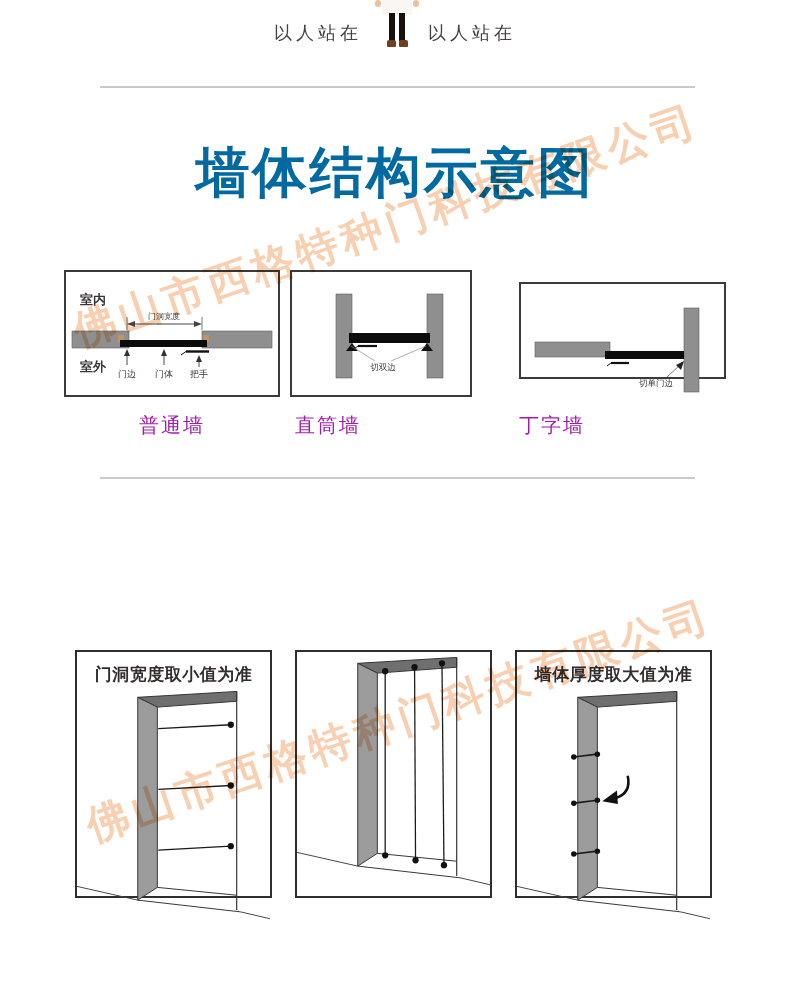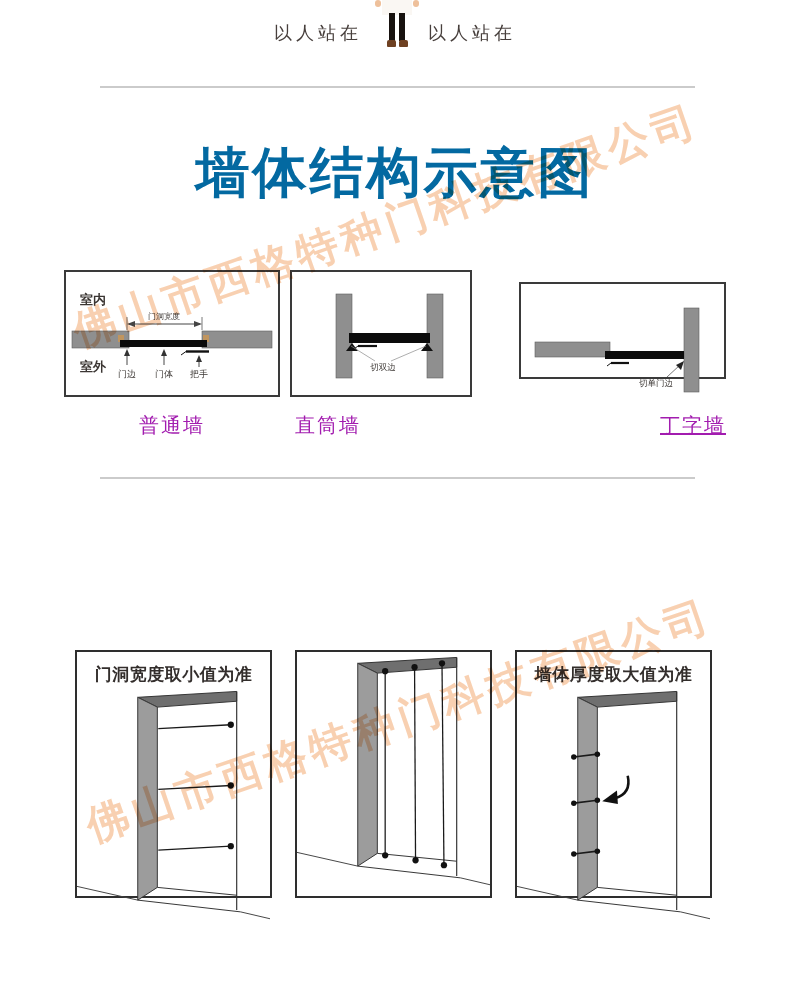--- a/index.html
+++ b/index.html
@@ -123,21 +123,21 @@
         <line x1="146" y1="93" x2="159" y2="81" stroke="#555" stroke-width="0.8"></line>
         <polygon points="163,77 155,81 160,86" fill="#222"></polygon>
         <text x="135" y="102" font-size="8.5" text-anchor="middle">切单门边</text>
       </svg>
     </div>
   </div>
 
   <div class="caption-row abs" style="left:64px;top:412px;width:662px;height:26px;">
     <span style="left:0;width:216px;text-align:center;">普通墙</span>
     <span style="left:231px;width:208px;">直筒墙</span>
-    <span style="left:455px;width:207px;text-align:right;text-decoration:underline;">丁字墙</span>
+    <span style="left:455px;width:207px;text-align:left;">丁字墙</span>
   </div>
 
   <div class="divider" style="top:477px"></div>
 
 
   <div class="abs" style="left:75px;top:650px;width:637px;height:285px;">
 
     <div class="mbox" style="left:0;">
       <div class="mbox-header">门洞宽度取小值为准</div>
       <svg width="193" height="243" viewBox="0 0 197 245">

